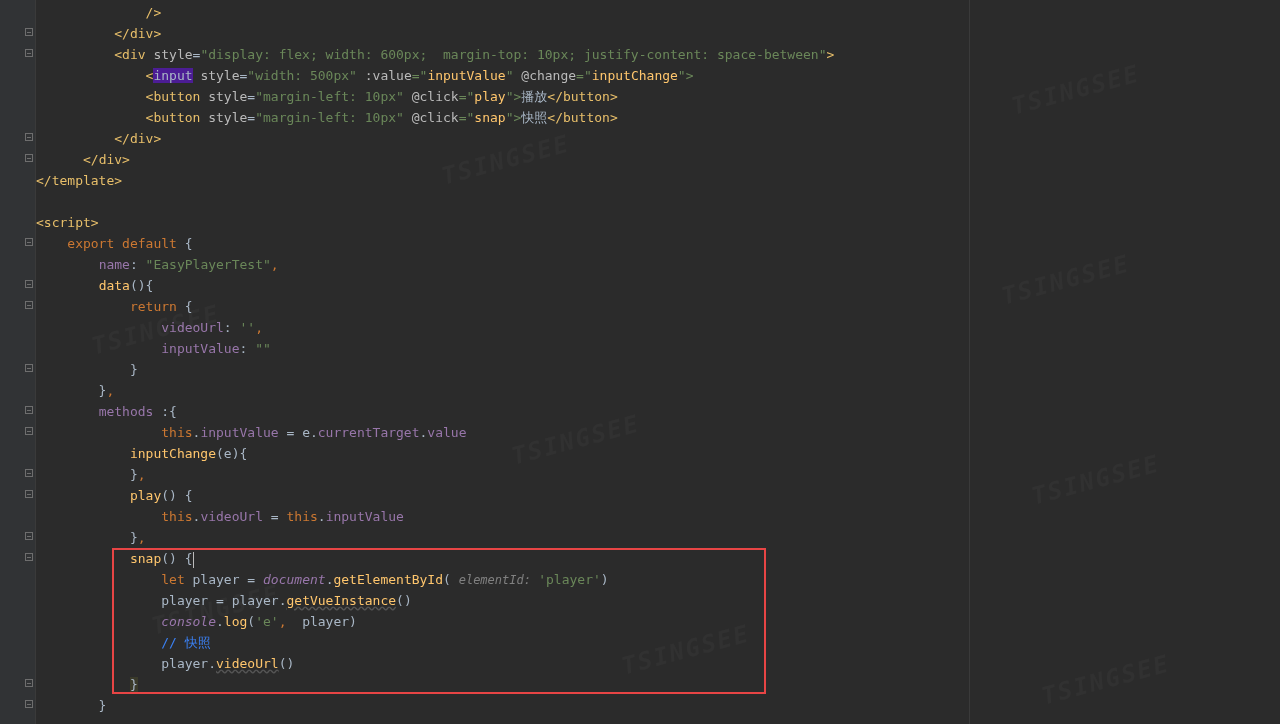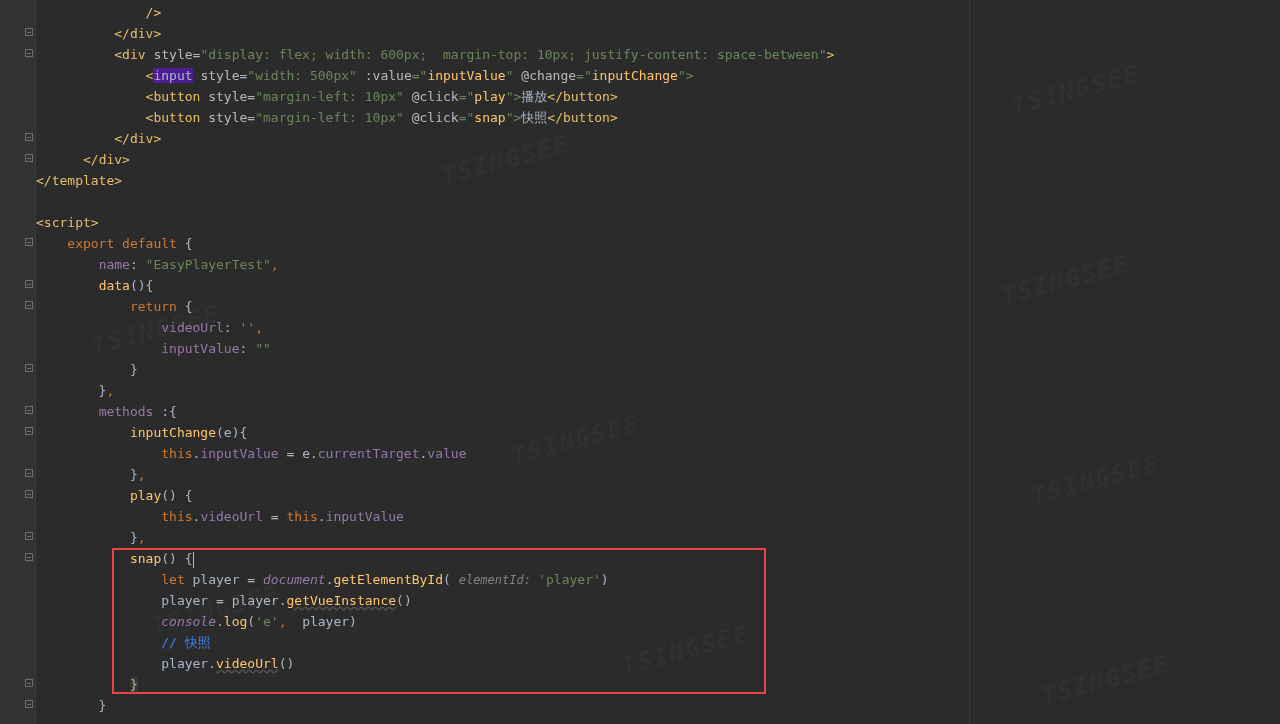--- a/index.html
+++ b/index.html
@@ -136,22 +136,22 @@
 <div class="line"><span class="tag">&lt;</span><span class="tag">script</span><span class="tag">&gt;</span></div>
 <div class="line"><span>    </span><span class="kw">export default </span><span class="txt">{</span></div>
 <div class="line"><span>        </span><span class="prop">name</span><span class="txt">: </span><span class="str">"EasyPlayerTest"</span><span class="kw">,</span></div>
 <div class="line"><span>        </span><span class="func">data</span><span class="txt">(){</span></div>
 <div class="line"><span>            </span><span class="kw">return </span><span class="txt">{</span></div>
 <div class="line"><span>                </span><span class="prop">videoUrl</span><span class="txt">: </span><span class="str">''</span><span class="kw">,</span></div>
 <div class="line"><span>                </span><span class="prop">inputValue</span><span class="txt">: </span><span class="str">""</span></div>
 <div class="line"><span class="txt">            }</span></div>
 <div class="line"><span class="txt">        }</span><span class="kw">,</span></div>
 <div class="line"><span>        </span><span class="prop">methods </span><span class="txt">:{</span></div>
+<div class="line"><span>                </span><span class="kw">this</span><span class="txt">.</span><span class="prop">inputValue </span><span class="txt">= </span><span class="txt">e</span><span class="txt">.</span><span class="prop">currentTarget</span><span class="txt">.</span><span class="prop">value</span></div>
 <div class="line"><span>            </span><span class="func">inputChange</span><span class="txt">(</span><span class="txt">e</span><span class="txt">){</span></div>
-<div class="line"><span>                </span><span class="kw">this</span><span class="txt">.</span><span class="prop">inputValue </span><span class="txt">= </span><span class="txt">e</span><span class="txt">.</span><span class="prop">currentTarget</span><span class="txt">.</span><span class="prop">value</span></div>
 <div class="line"><span class="txt">            }</span><span class="kw">,</span></div>
 <div class="line"><span>            </span><span class="func">play</span><span class="txt">() {</span></div>
 <div class="line"><span>                </span><span class="kw">this</span><span class="txt">.</span><span class="prop">videoUrl </span><span class="txt">= </span><span class="kw">this</span><span class="txt">.</span><span class="prop">inputValue</span></div>
 <div class="line"><span class="txt">            }</span><span class="kw">,</span></div>
 <div class="line"><span>            </span><span class="func">snap</span><span class="txt">() </span><span class="txt">{</span><span class="cursor"></span></div>
 <div class="line"><span>                </span><span class="kw">let </span><span class="txt">player </span><span class="txt">= </span><span class="prop italic">document</span><span class="txt">.</span><span class="func">getElementById</span><span class="txt">( </span><span class="param">elementId: </span><span class="str">'player'</span><span class="txt">)</span></div>
 <div class="line"><span>                </span><span class="txt">player </span><span class="txt">= </span><span class="txt">player</span><span class="txt">.</span><span class="func underline">getVueInstance</span><span class="txt">()</span></div>
 <div class="line"><span>                </span><span class="prop italic">console</span><span class="txt">.</span><span class="func">log</span><span class="txt">(</span><span class="str">'e'</span><span class="kw">,  </span><span class="txt">player</span><span class="txt">)</span></div>
 <div class="line"><span>                </span><span class="comment">// 快照</span></div>
 <div class="line"><span>                </span><span class="txt">player</span><span class="txt">.</span><span class="func underline">videoUrl</span><span class="txt">()</span></div>

